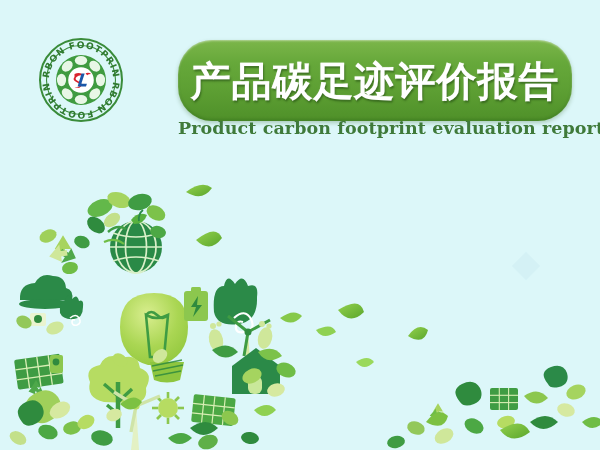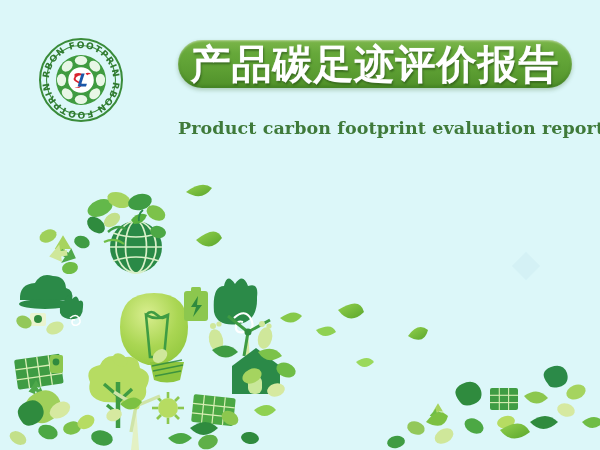--- a/index.html
+++ b/index.html
@@ -40,21 +40,21 @@
     height: 88px;
   }
   .logo-wrap svg { display: block; }
 
   
   .title-pill {
     position: absolute;
     left: 178px;
     top: 40px;
     width: 394px;
-    height: 48px;
+    height: 81px;
     border-radius: 34px;
     background: linear-gradient(180deg, #7cb64a 0%, #66a83a 28%, #5d9f33 62%, #4f9029 100%);
     box-shadow: 0 2px 4px rgba(40,90,20,0.28),
                 inset 0 1px 2px rgba(255,255,255,0.45),
                 inset 0 -2px 3px rgba(0,60,0,0.18);
     display: flex;
     align-items: center;
     justify-content: center;
   }
   .title-pill-text {

